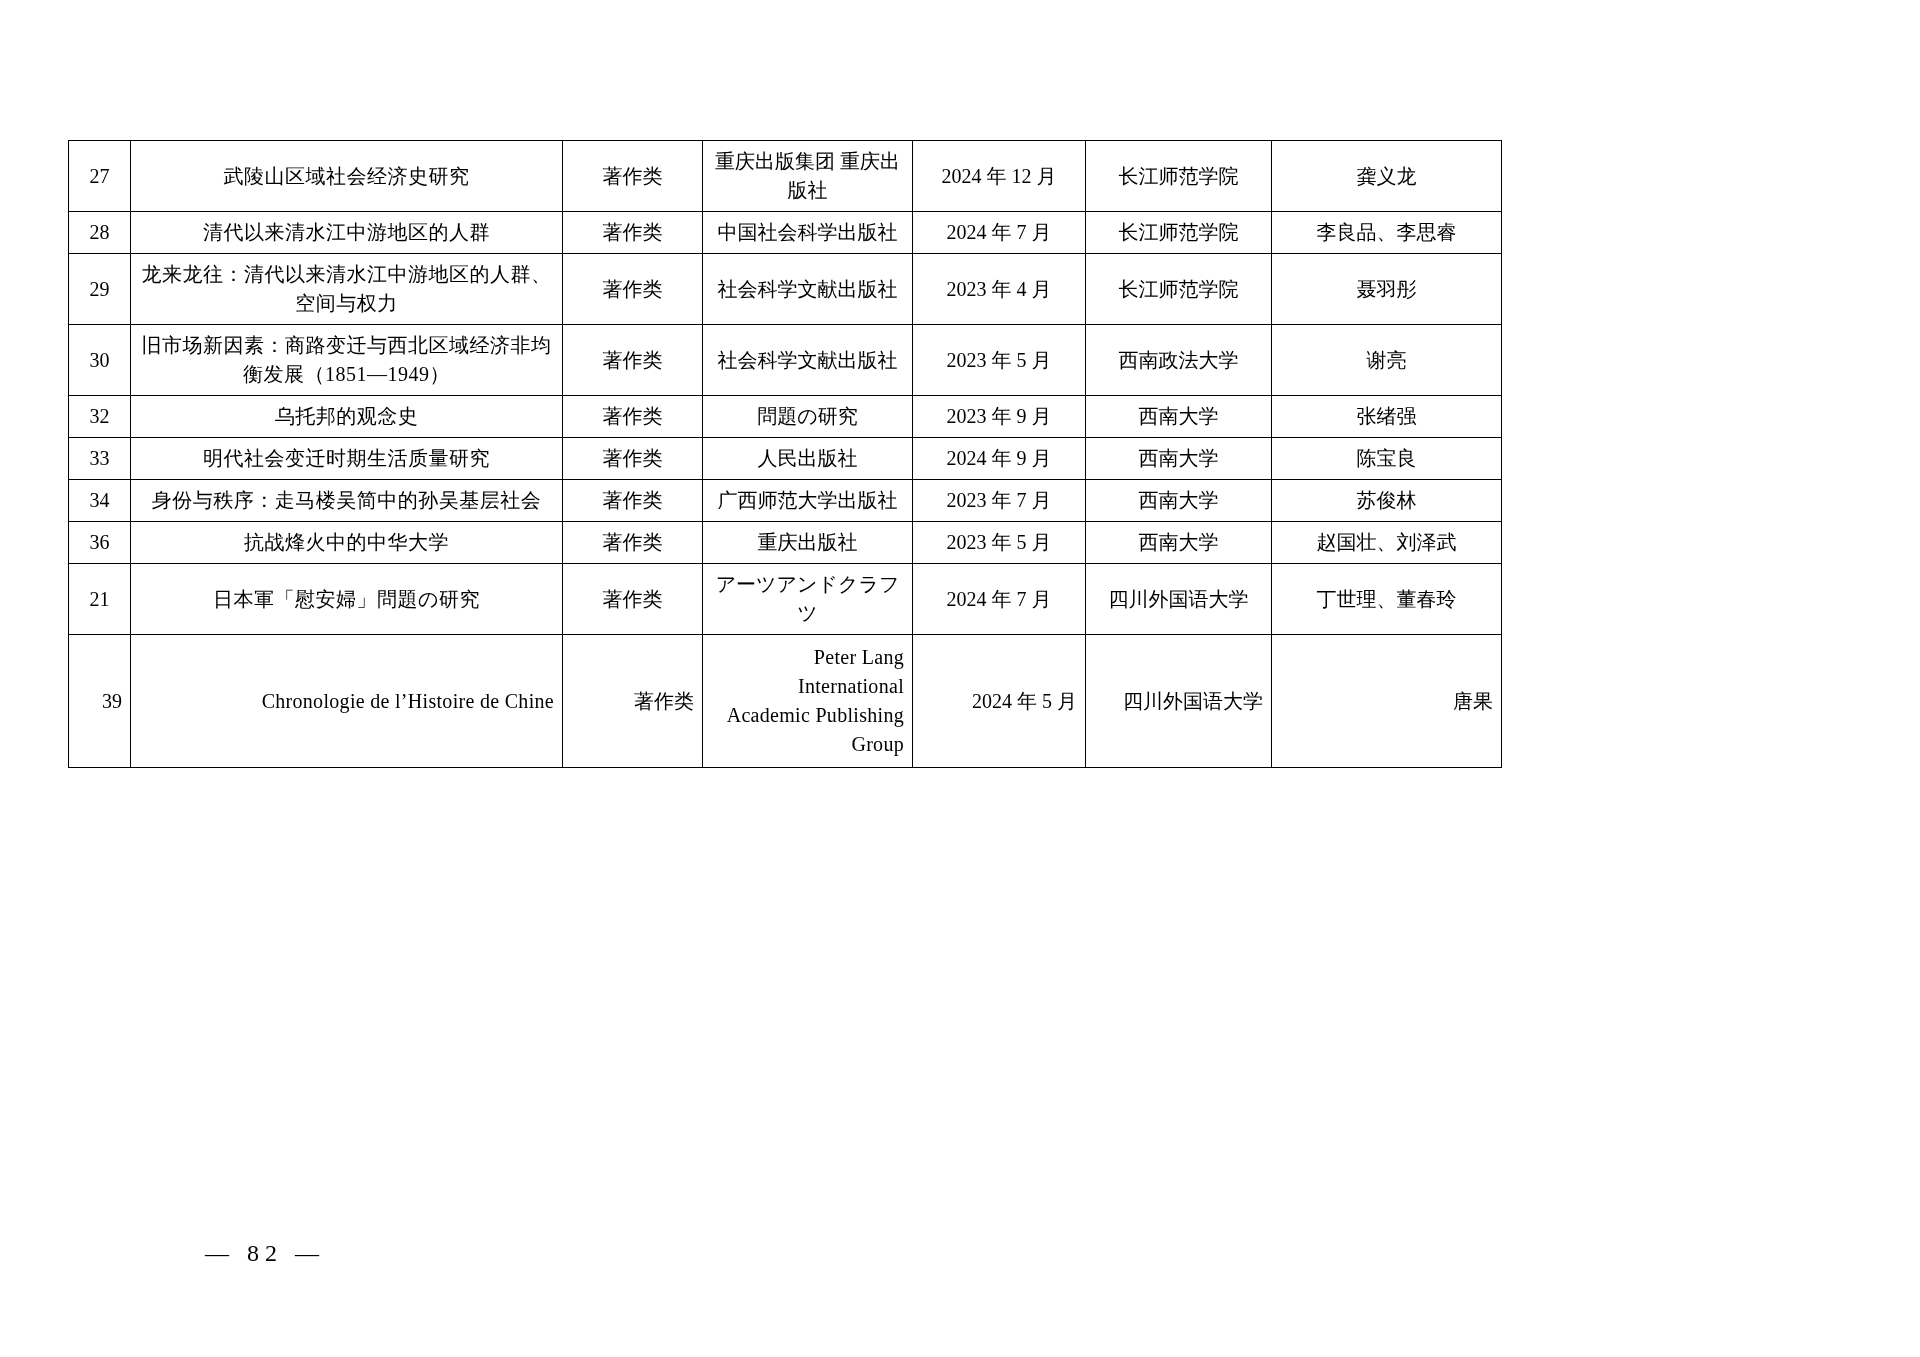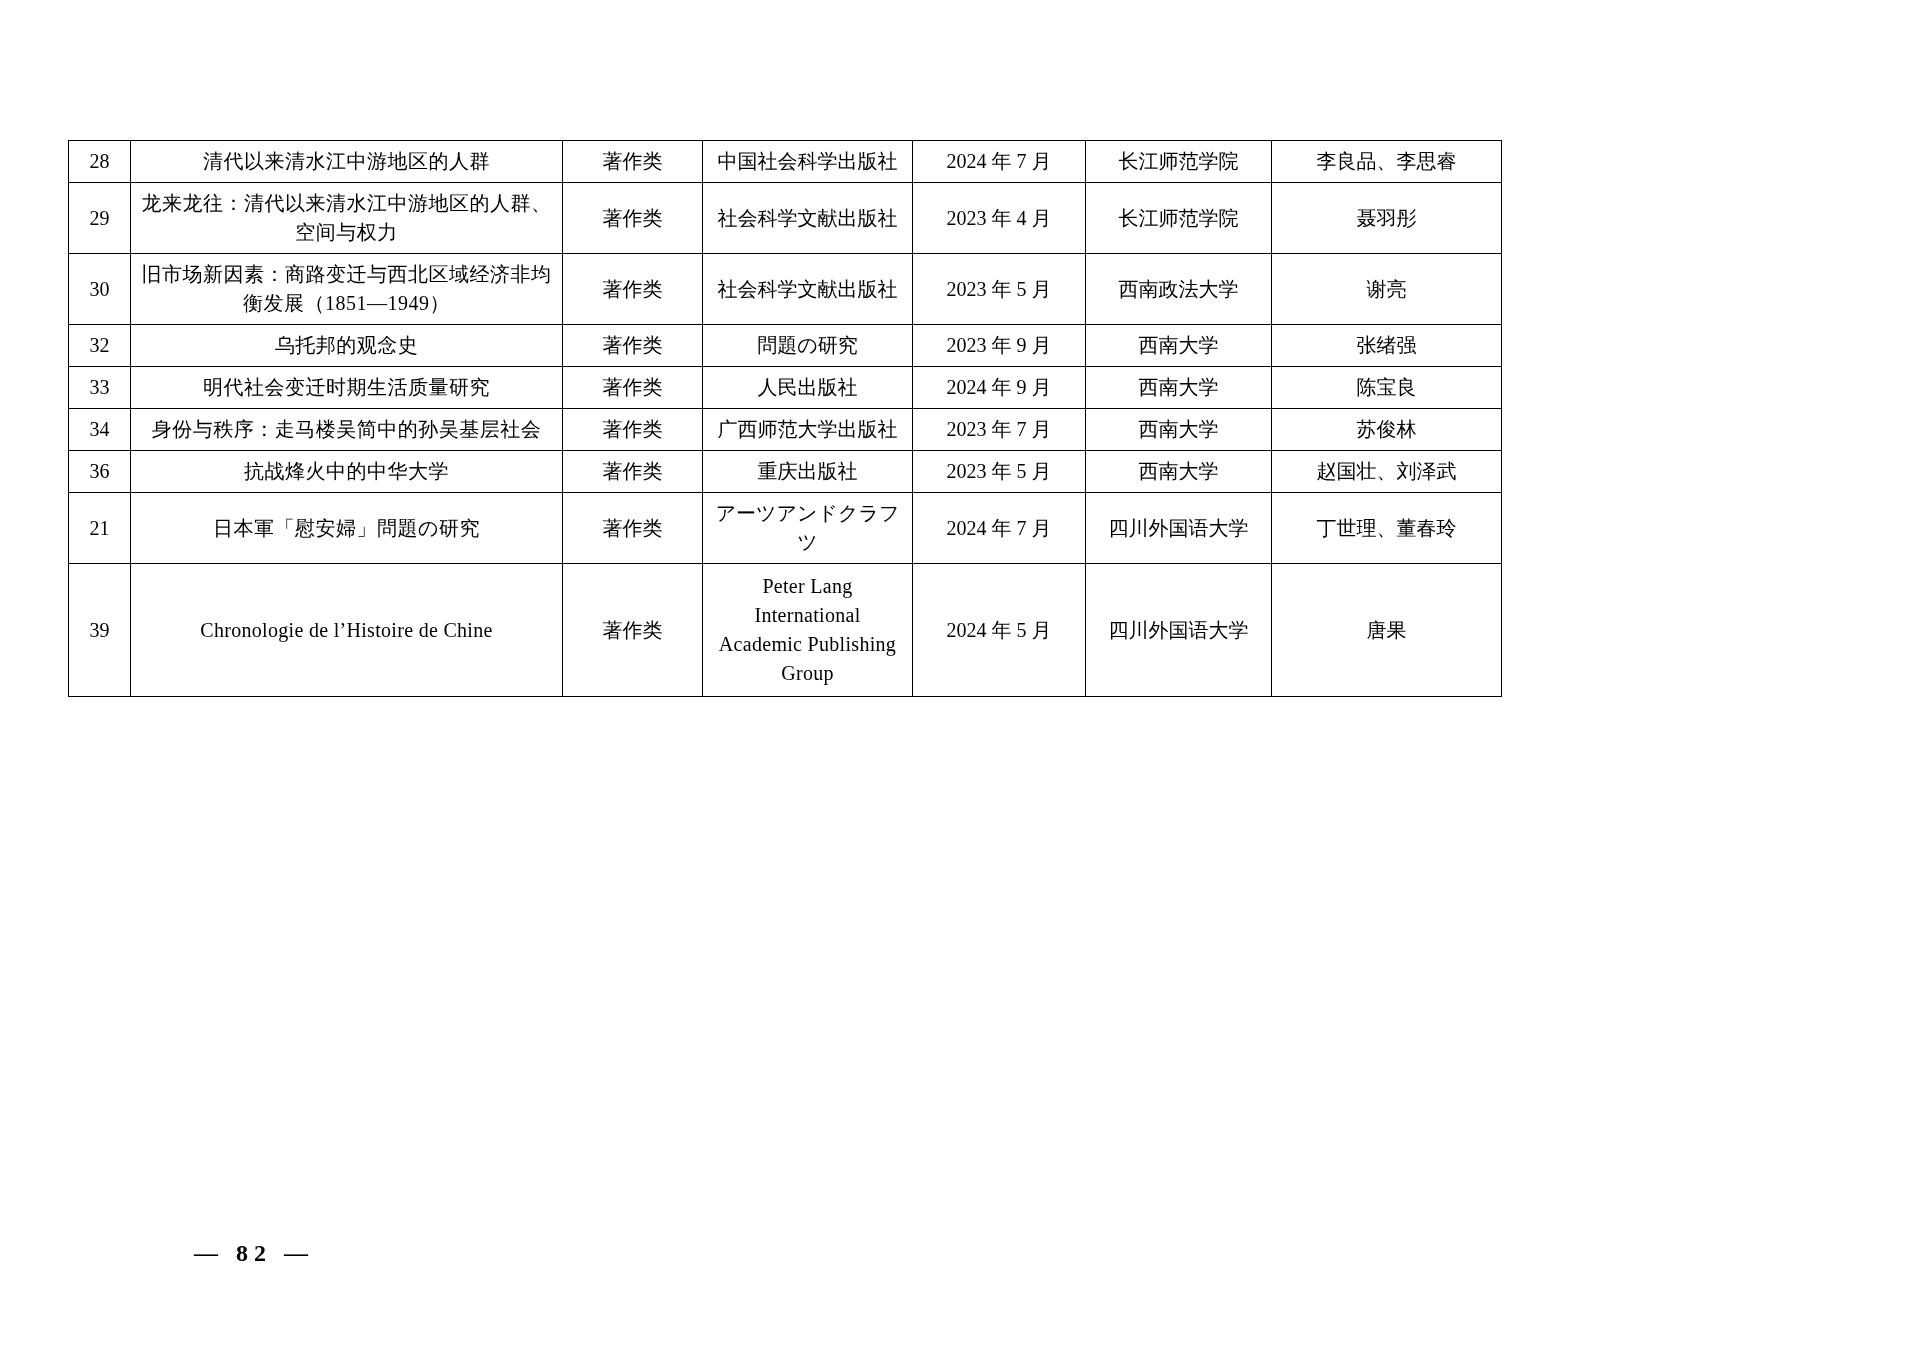--- a/index.html
+++ b/index.html
@@ -49,48 +49,57 @@
 
   .cell-title {
     letter-spacing: 0.5px;
   }
   .cell-latin {
     font-family: "Liberation Serif", "DejaVu Serif", serif;
     letter-spacing: 0.3px;
   }
   .tall-row td {
     height: 120px;
+    text-align: right;
   }
   .page-number {
     position: absolute;
-    left: 194px;
+    left: 205px;
     top: 1240px;
     font-size: 24px;
     letter-spacing: 6px;
     font-family: "Liberation Serif", "DejaVu Serif", serif;
-    font-weight: bold;
   }
 </style>
 </head>
 <body>
 
 <div class="page">
 
   <table class="doc-table">
     <colgroup>
       <col class="col-idx">
       <col class="col-title">
       <col class="col-type">
       <col class="col-pub">
       <col class="col-date">
       <col class="col-unit">
       <col class="col-author">
     </colgroup>
     <tbody>
 
+      <tr>
+        <td>27</td>
+        <td class="cell-title">武陵山区域社会经济史研究</td>
+        <td>著作类</td>
+        <td>重庆出版集团 重庆出版社</td>
+        <td>2024 年 12 月</td>
+        <td>长江师范学院</td>
+        <td>龚义龙</td>
+      </tr>
 
       <tr>
         <td>28</td>
         <td class="cell-title">清代以来清水江中游地区的人群</td>
         <td>著作类</td>
         <td>中国社会科学出版社</td>
         <td>2024 年 7 月</td>
         <td>长江师范学院</td>
         <td>李良品、李思睿</td>
       </tr>

